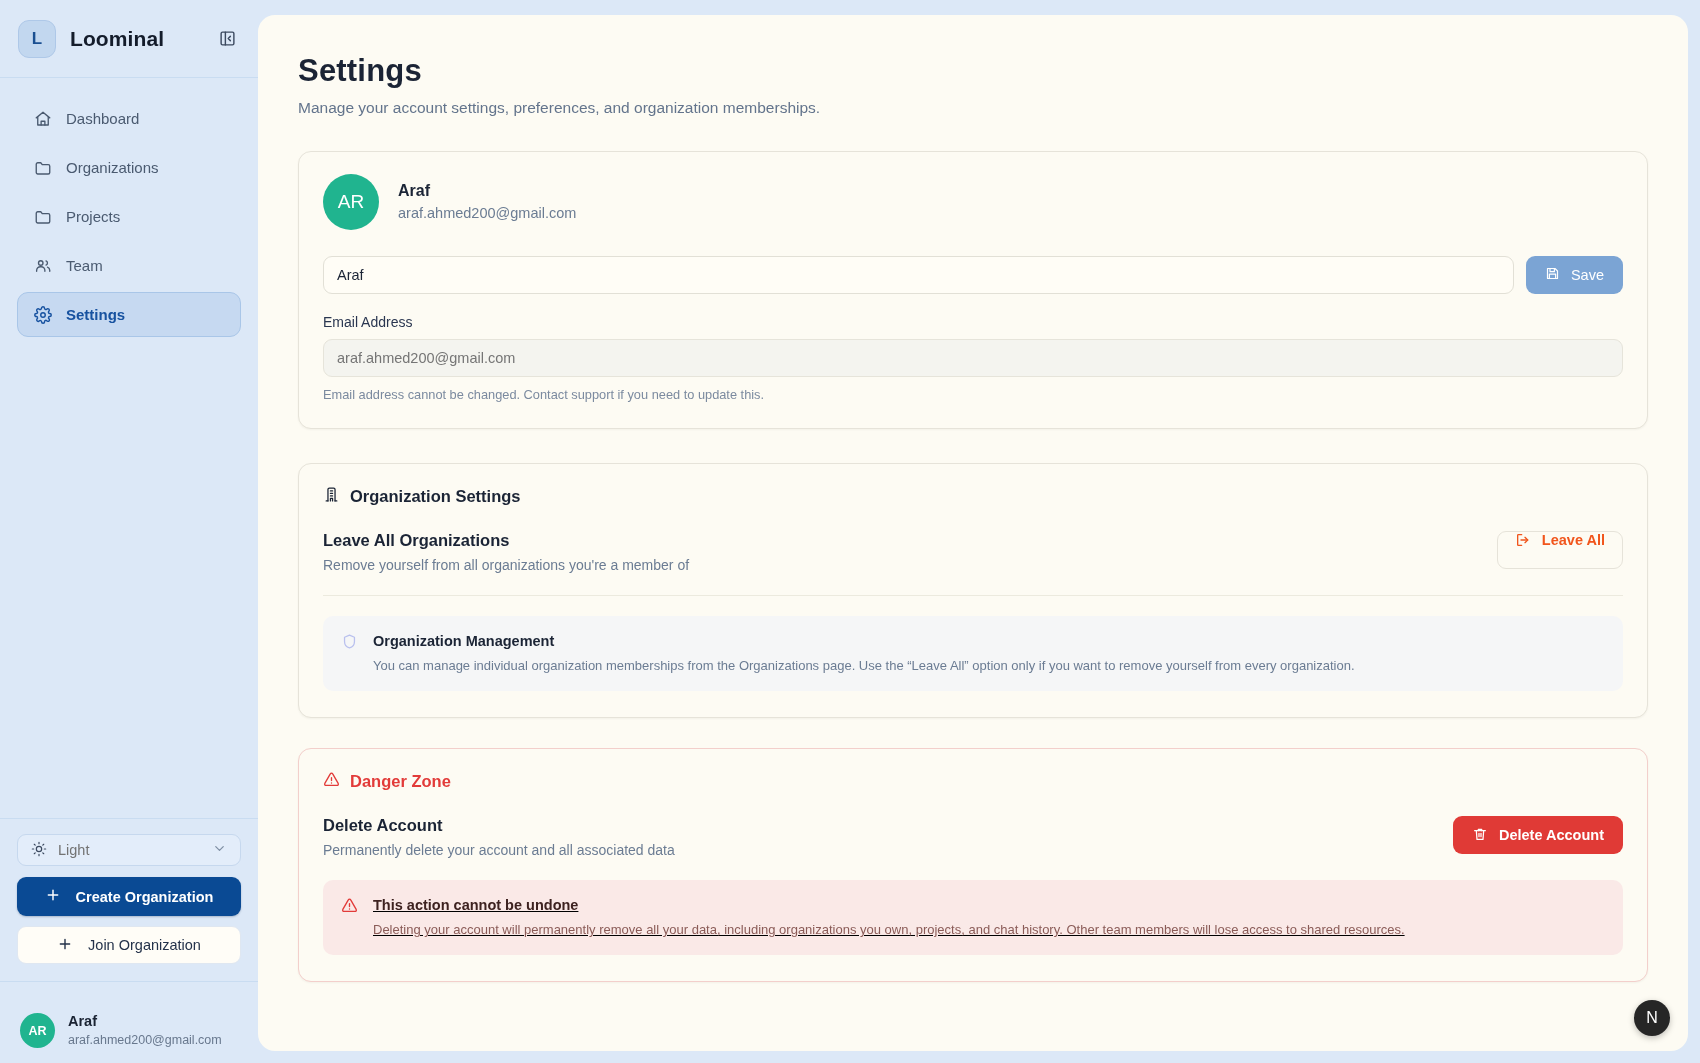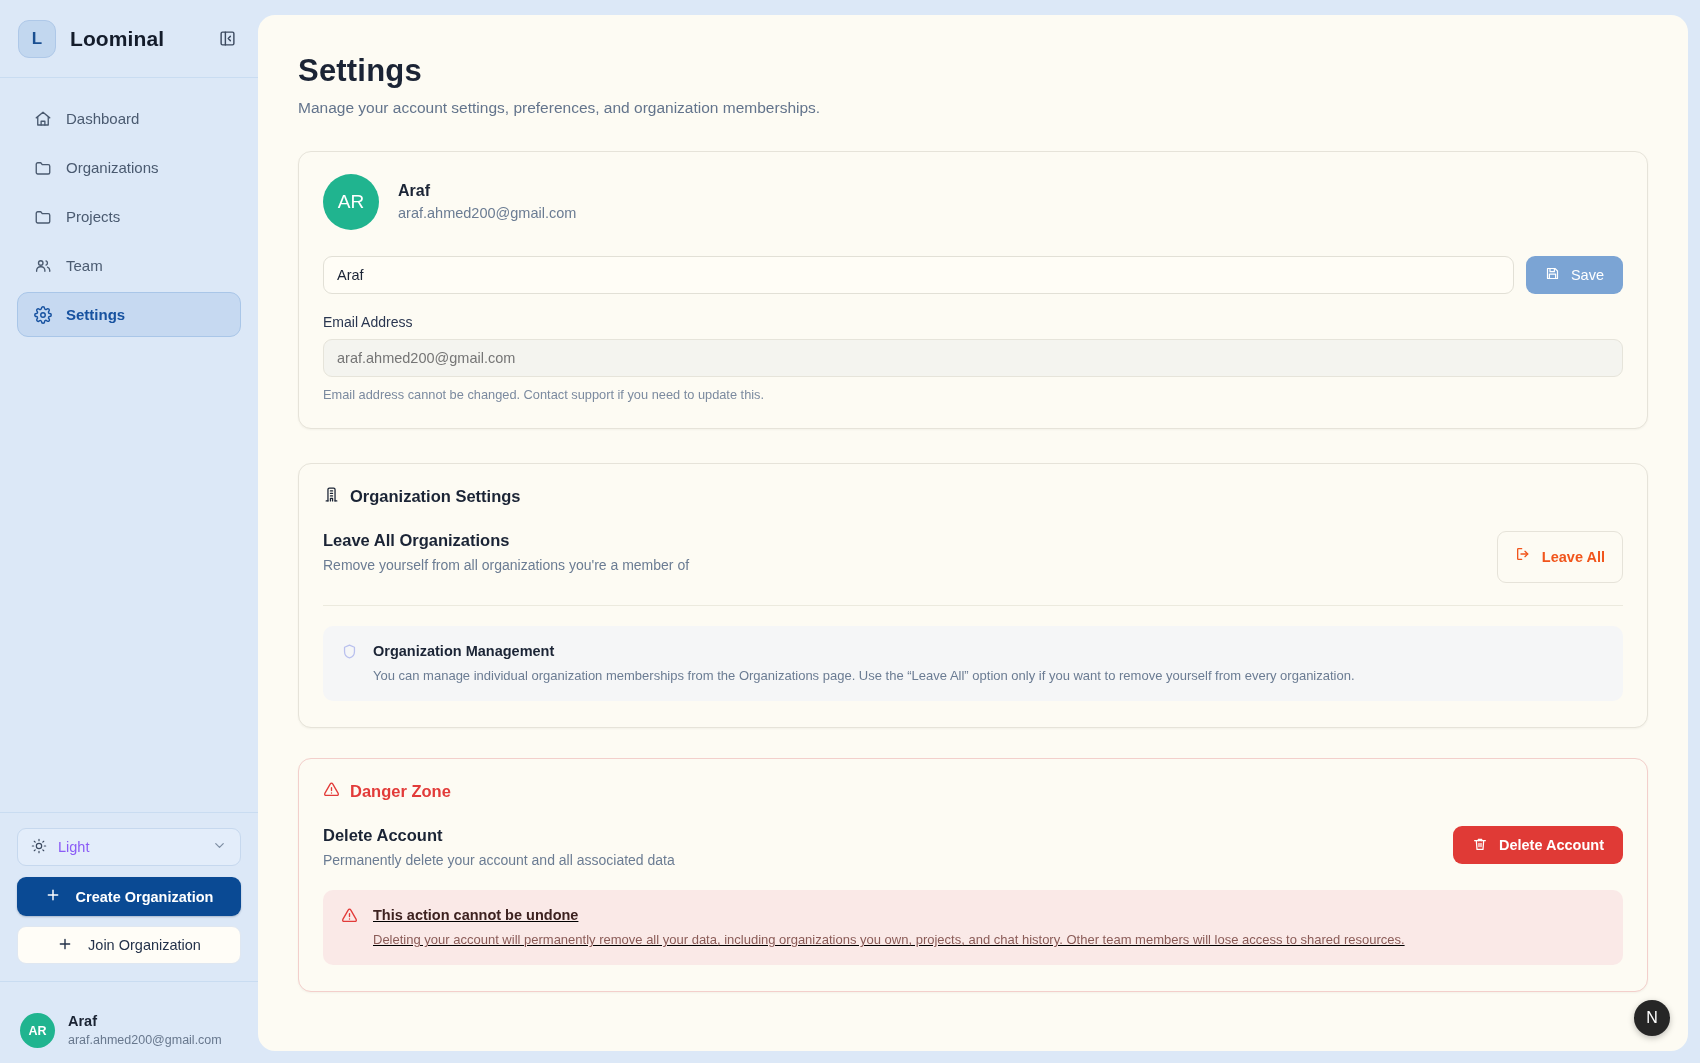--- a/index.html
+++ b/index.html
@@ -50,24 +50,24 @@
   .nav-item .ico { width: 19px; height: 19px; display:flex; align-items:center; justify-content:center; flex: 0 0 19px; }
   .nav-item.active {
     background: #c6d9f1; border: 1px solid #a9c6e8;
     color: #1752a0; font-weight: 600;
   }
 
   .sidebar-spacer { flex: 1; }
 
   .sidebar-bottom { border-top: 1px solid #c9dcf1; padding: 15px 17px 0 17px; }
   .theme-select {
-    height: 38px; border-radius: 9px; background: #e3edfa;
+    height: 32px; border-radius: 9px; background: #e3edfa;
     border: 1px solid #c6d8ee;
     display: flex; align-items: center; padding: 0 13px; gap: 11px;
-    color: #8b5cf6; font-size: 14.5px; cursor: pointer;
+    color: #737373; font-size: 14.5px; cursor: pointer;
     margin-bottom: 11px;
   }
   .theme-select .lbl { flex: 1; }
   .btn-create {
     height: 39px; border-radius: 9px; background: #0a4a94;
     color: #fff; font-size: 14.5px; font-weight: 600;
     display: flex; align-items: center; justify-content: center; gap: 15px;
     cursor: pointer; margin-bottom: 10px;
     box-shadow: 0 1px 2px rgba(10,40,80,.25);
   }
@@ -144,24 +144,24 @@
     display: flex; align-items: center; gap: 11px; cursor: pointer;
     border: none; font-family: "Liberation Sans", sans-serif;
   }
   .helper { font-size: 12.8px; color: #7b8a9f; margin-top: -10px; }
 
   .split-row { display: flex; align-items: flex-start; justify-content: space-between; gap: 20px; }
   .split-title { font-size: 16.5px; font-weight: 600; color: #1b2435; }
   .split-desc { font-size: 14px; color: #6b7c93; margin-top: 7px; }
 
   .btn-outline-danger {
-    height: 52px; padding: 17px 17px; border-radius: 9px;
+    height: 38px; padding: 0 17px; border-radius: 9px;
     background: #fdfbf3; border: 1px solid #e6e3d9;
     color: #f1551c; font-size: 14.5px; font-weight: 600;
-    display: flex; align-items: flex-end; gap: 11px; cursor: pointer;
+    display: flex; align-items: flex-start; gap: 11px; cursor: pointer;
     white-space: nowrap; font-family: "Liberation Sans", sans-serif;
   }
   .btn-solid-danger {
     height: 38px; padding: 0 19px; border-radius: 9px;
     background: #e03a36; border: none; color: #fff;
     font-size: 14.5px; font-weight: 600;
     display: flex; align-items: center; gap: 11px; cursor: pointer;
     white-space: nowrap; font-family: "Liberation Sans", sans-serif;
   }
 

